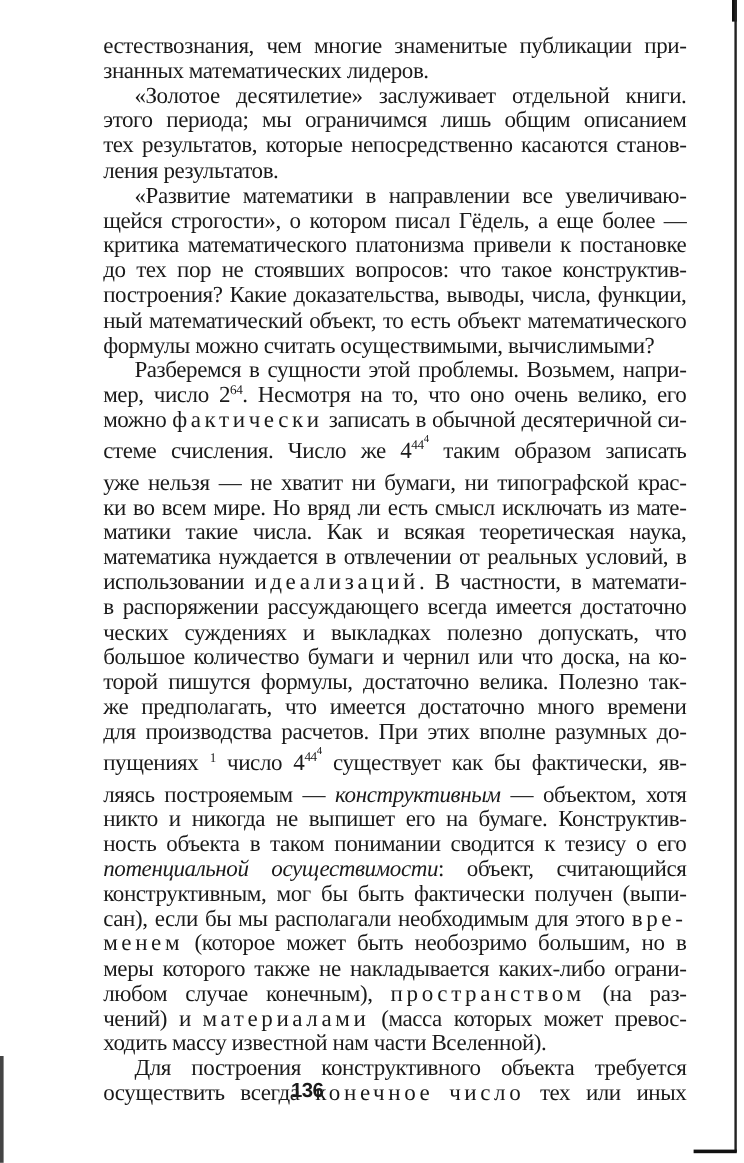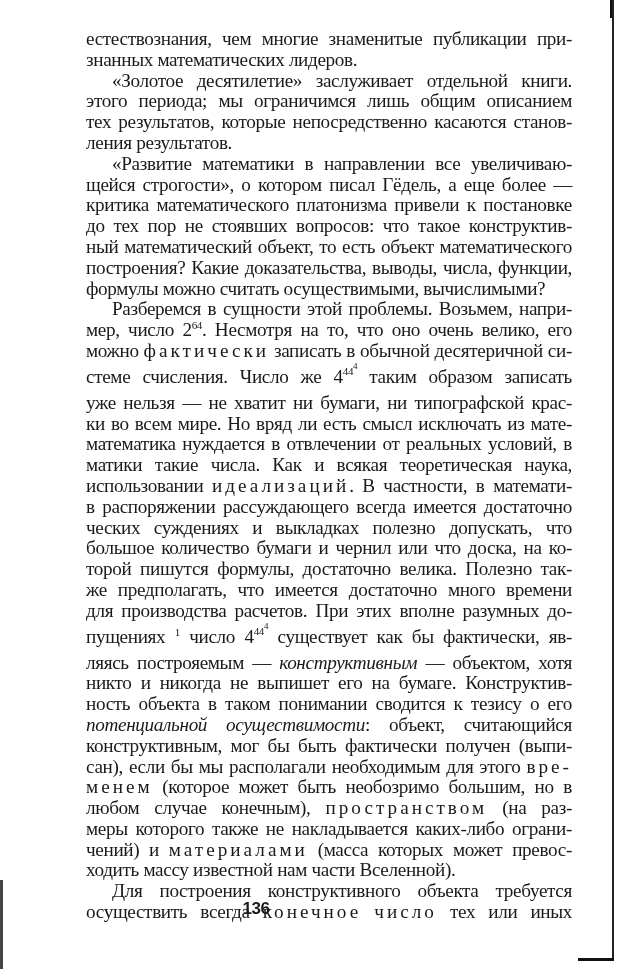--- a/index.html
+++ b/index.html
@@ -45,48 +45,48 @@
     <span class="line">естествознания, чем многие знаменитые публикации при-</span>
     <span class="line last">знанных математических лидеров.</span>
     <span class="line indent">«Золотое десятилетие» заслуживает отдельной книги.</span>
     <span class="line">этого периода; мы ограничимся лишь общим описанием</span>
     <span class="line">тех результатов, которые непосредственно касаются станов-</span>
     <span class="line last">ления результатов.</span>
     <span class="line indent">«Развитие математики в направлении все увеличиваю-</span>
     <span class="line">щейся строгости», о котором писал Гёдель, а еще более —</span>
     <span class="line">критика математического платонизма привели к постановке</span>
     <span class="line">до тех пор не стоявших вопросов: что такое конструктив-</span>
+    <span class="line">построения? Какие доказательства, выводы, числа, функции,</span>
     <span class="line">ный математический объект, то есть объект математического</span>
-    <span class="line">построения? Какие доказательства, выводы, числа, функции,</span>
     <span class="line last">формулы можно считать осуществимыми, вычислимыми?</span>
     <span class="line indent">Разберемся в сущности этой проблемы. Возьмем, напри-</span>
     <span class="line"><span>мер, число 2</span><sup>64</sup><span>. Несмотря на то, что оно очень велико, его</span></span>
     <span class="line"><span>можно </span><span class="sp">фактически</span><span> записать в обычной десятеричной си-</span></span>
     <span class="line tall"><span>стеме счисления. Число же 4</span><span class="tower"><span class="s1">4</span><span class="s1">4</span><span class="s2">4</span></span><span> таким образом записать</span></span>
     <span class="line">уже нельзя — не хватит ни бумаги, ни типографской крас-</span>
     <span class="line">ки во всем мире. Но вряд ли есть смысл исключать из мате-</span>
+    <span class="line">матики такие числа. Как и всякая теоретическая наука,</span>
     <span class="line">математика нуждается в отвлечении от реальных условий, в</span>
-    <span class="line">матики такие числа. Как и всякая теоретическая наука,</span>
     <span class="line"><span>использовании </span><span class="sp">идеализаций</span><span>. В частности, в математи-</span></span>
     <span class="line">в распоряжении рассуждающего всегда имеется достаточно</span>
     <span class="line">ческих суждениях и выкладках полезно допускать, что</span>
     <span class="line">большое количество бумаги и чернил или что доска, на ко-</span>
     <span class="line">торой пишутся формулы, достаточно велика. Полезно так-</span>
     <span class="line">же предполагать, что имеется достаточно много времени</span>
     <span class="line">для производства расчетов. При этих вполне разумных до-</span>
     <span class="line tall"><span>пущениях </span><sup>1</sup><span> число 4</span><span class="tower"><span class="s1">4</span><span class="s1">4</span><span class="s2">4</span></span><span> существует как бы фактически, яв-</span></span>
     <span class="line"><span>ляясь построяемым — </span><span class="it">конструктивным</span><span> — объектом, хотя</span></span>
     <span class="line">никто и никогда не выпишет его на бумаге. Конструктив-</span>
     <span class="line">ность объекта в таком понимании сводится к тезису о его</span>
     <span class="line"><span class="it">потенциальной осуществимости</span><span>: объект, считающийся</span></span>
     <span class="line">конструктивным, мог бы быть фактически получен (выпи-</span>
     <span class="line"><span>сан), если бы мы располагали необходимым для этого </span><span class="sp">вре-</span></span>
     <span class="line"><span class="sp">менем</span><span> (которое может быть необозримо большим, но в</span></span>
+    <span class="line">меры которого также не накладывается каких-либо ограни-</span>
     <span class="line"><span>любом случае конечным), </span><span class="sp">пространством</span><span> (на раз-</span></span>
-    <span class="line">меры которого также не накладывается каких-либо ограни-</span>
     <span class="line"><span>чений) и </span><span class="sp">материалами</span><span> (масса которых может превос-</span></span>
     <span class="line last">ходить массу известной нам части Вселенной).</span>
     <span class="line indent">Для построения конструктивного объекта требуется</span>
     <span class="line"><span>осуществить всегда </span><span class="sp">конечное</span><span> </span><span class="sp">число</span><span> тех или иных</span></span>
   </div>
 
   <div class="page-number">136</div>
 </div>
 
 </body></html>

